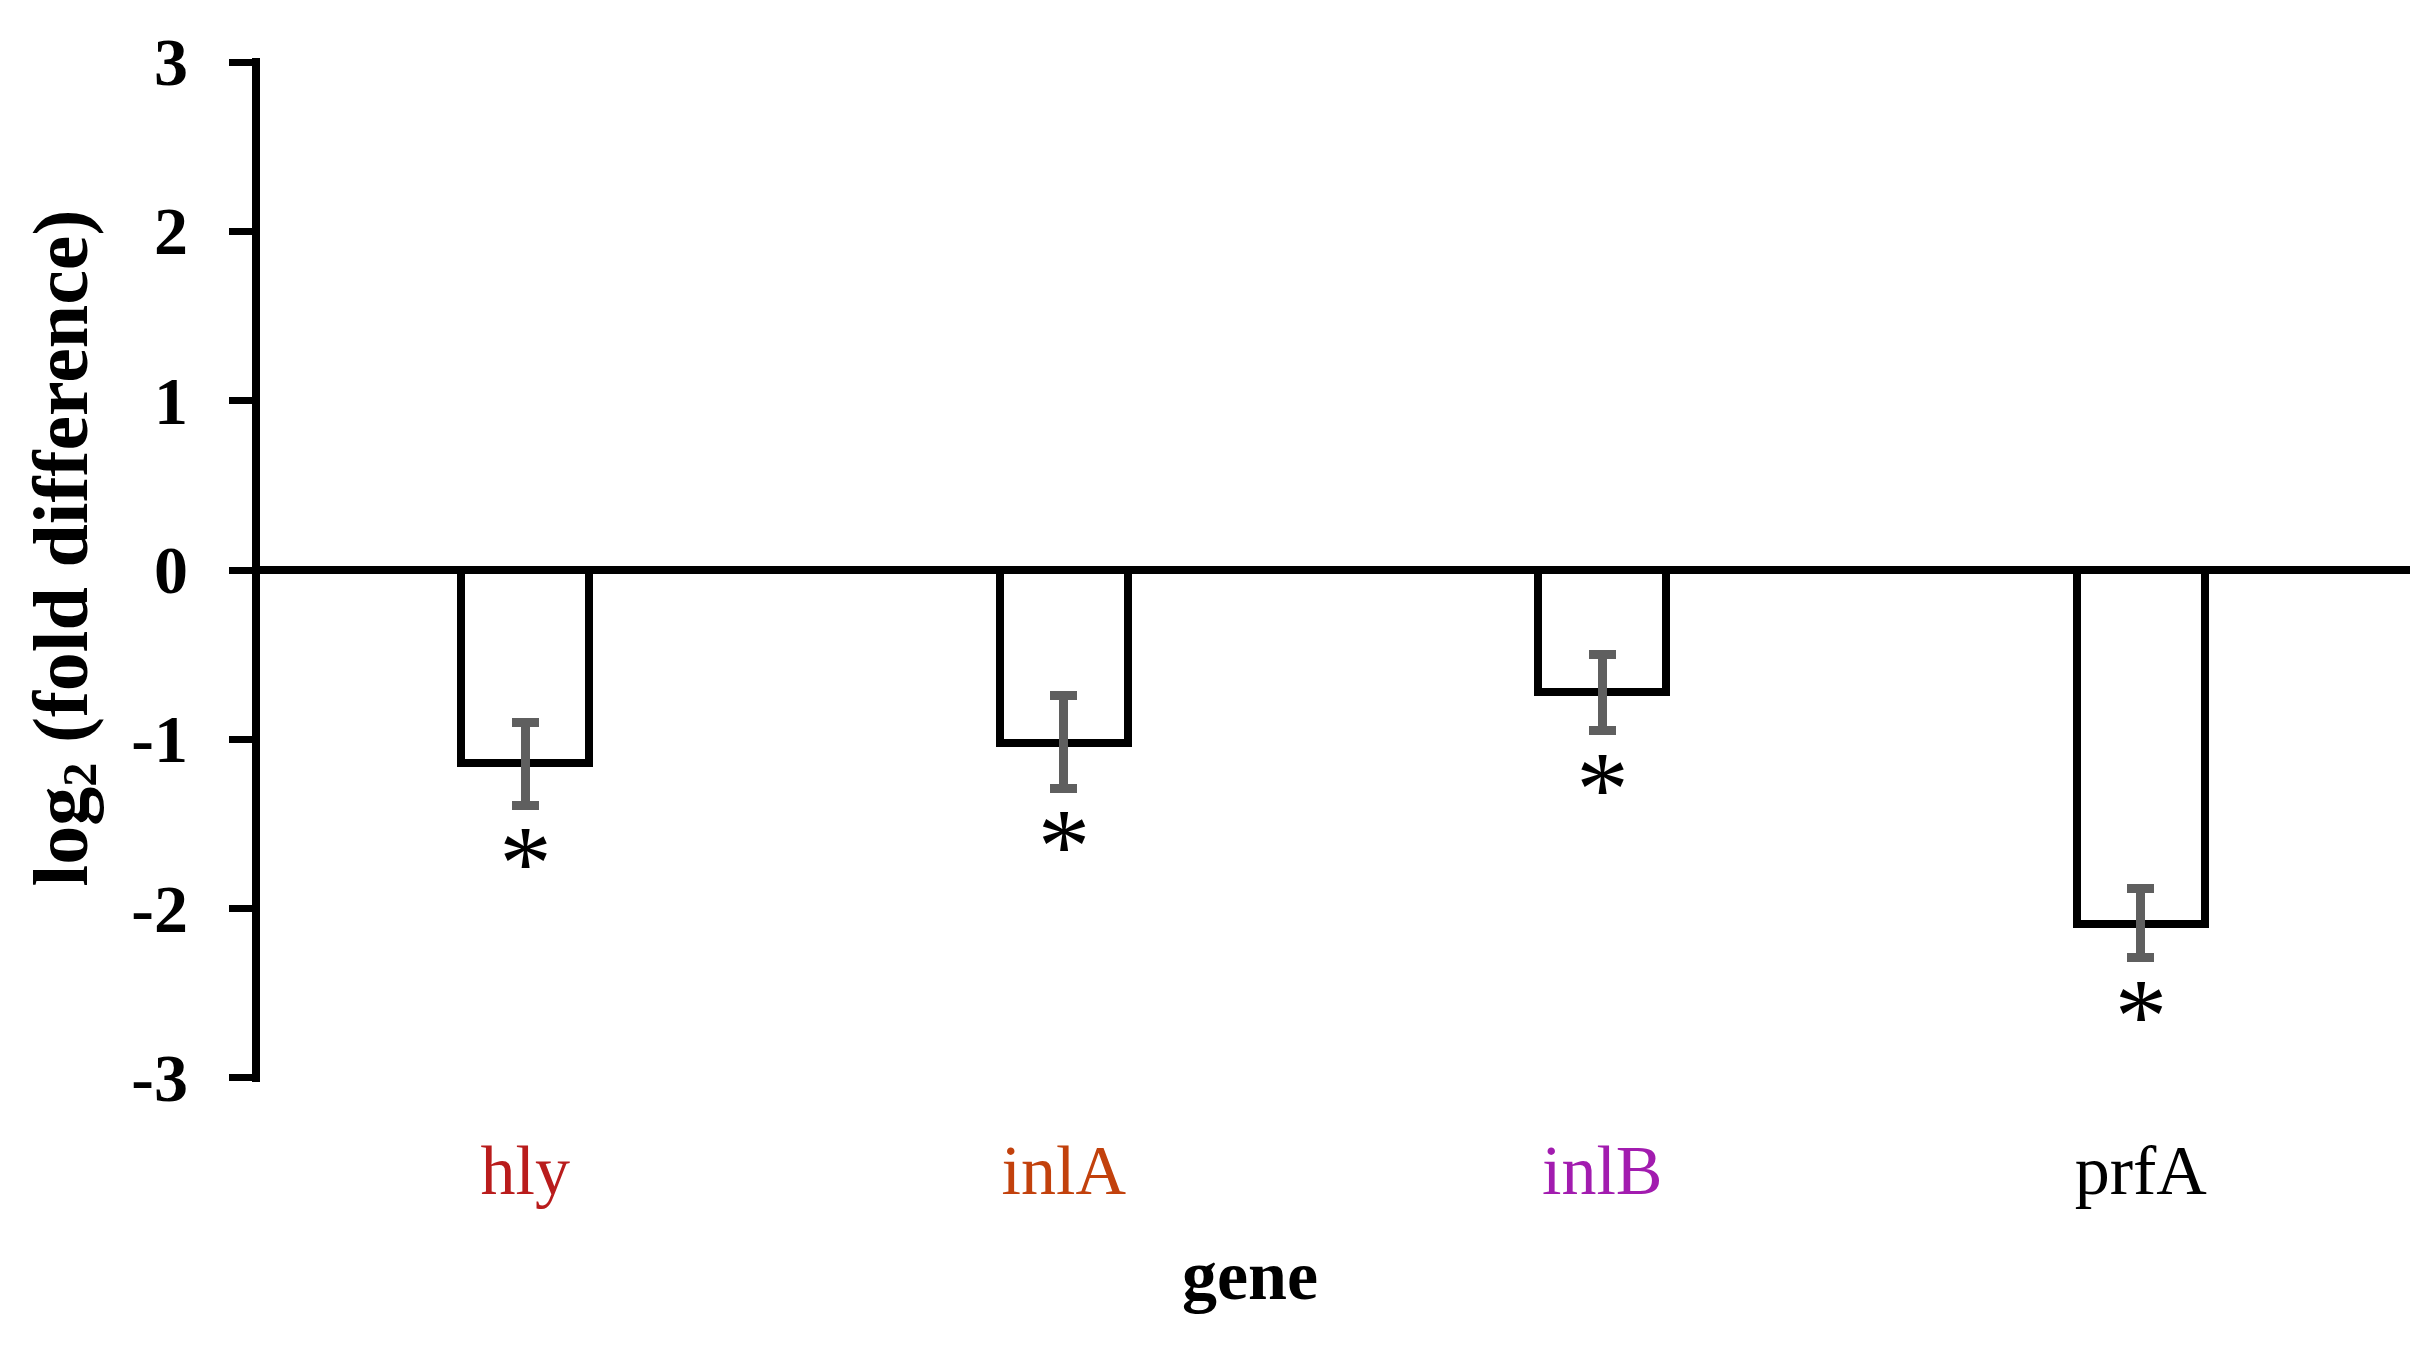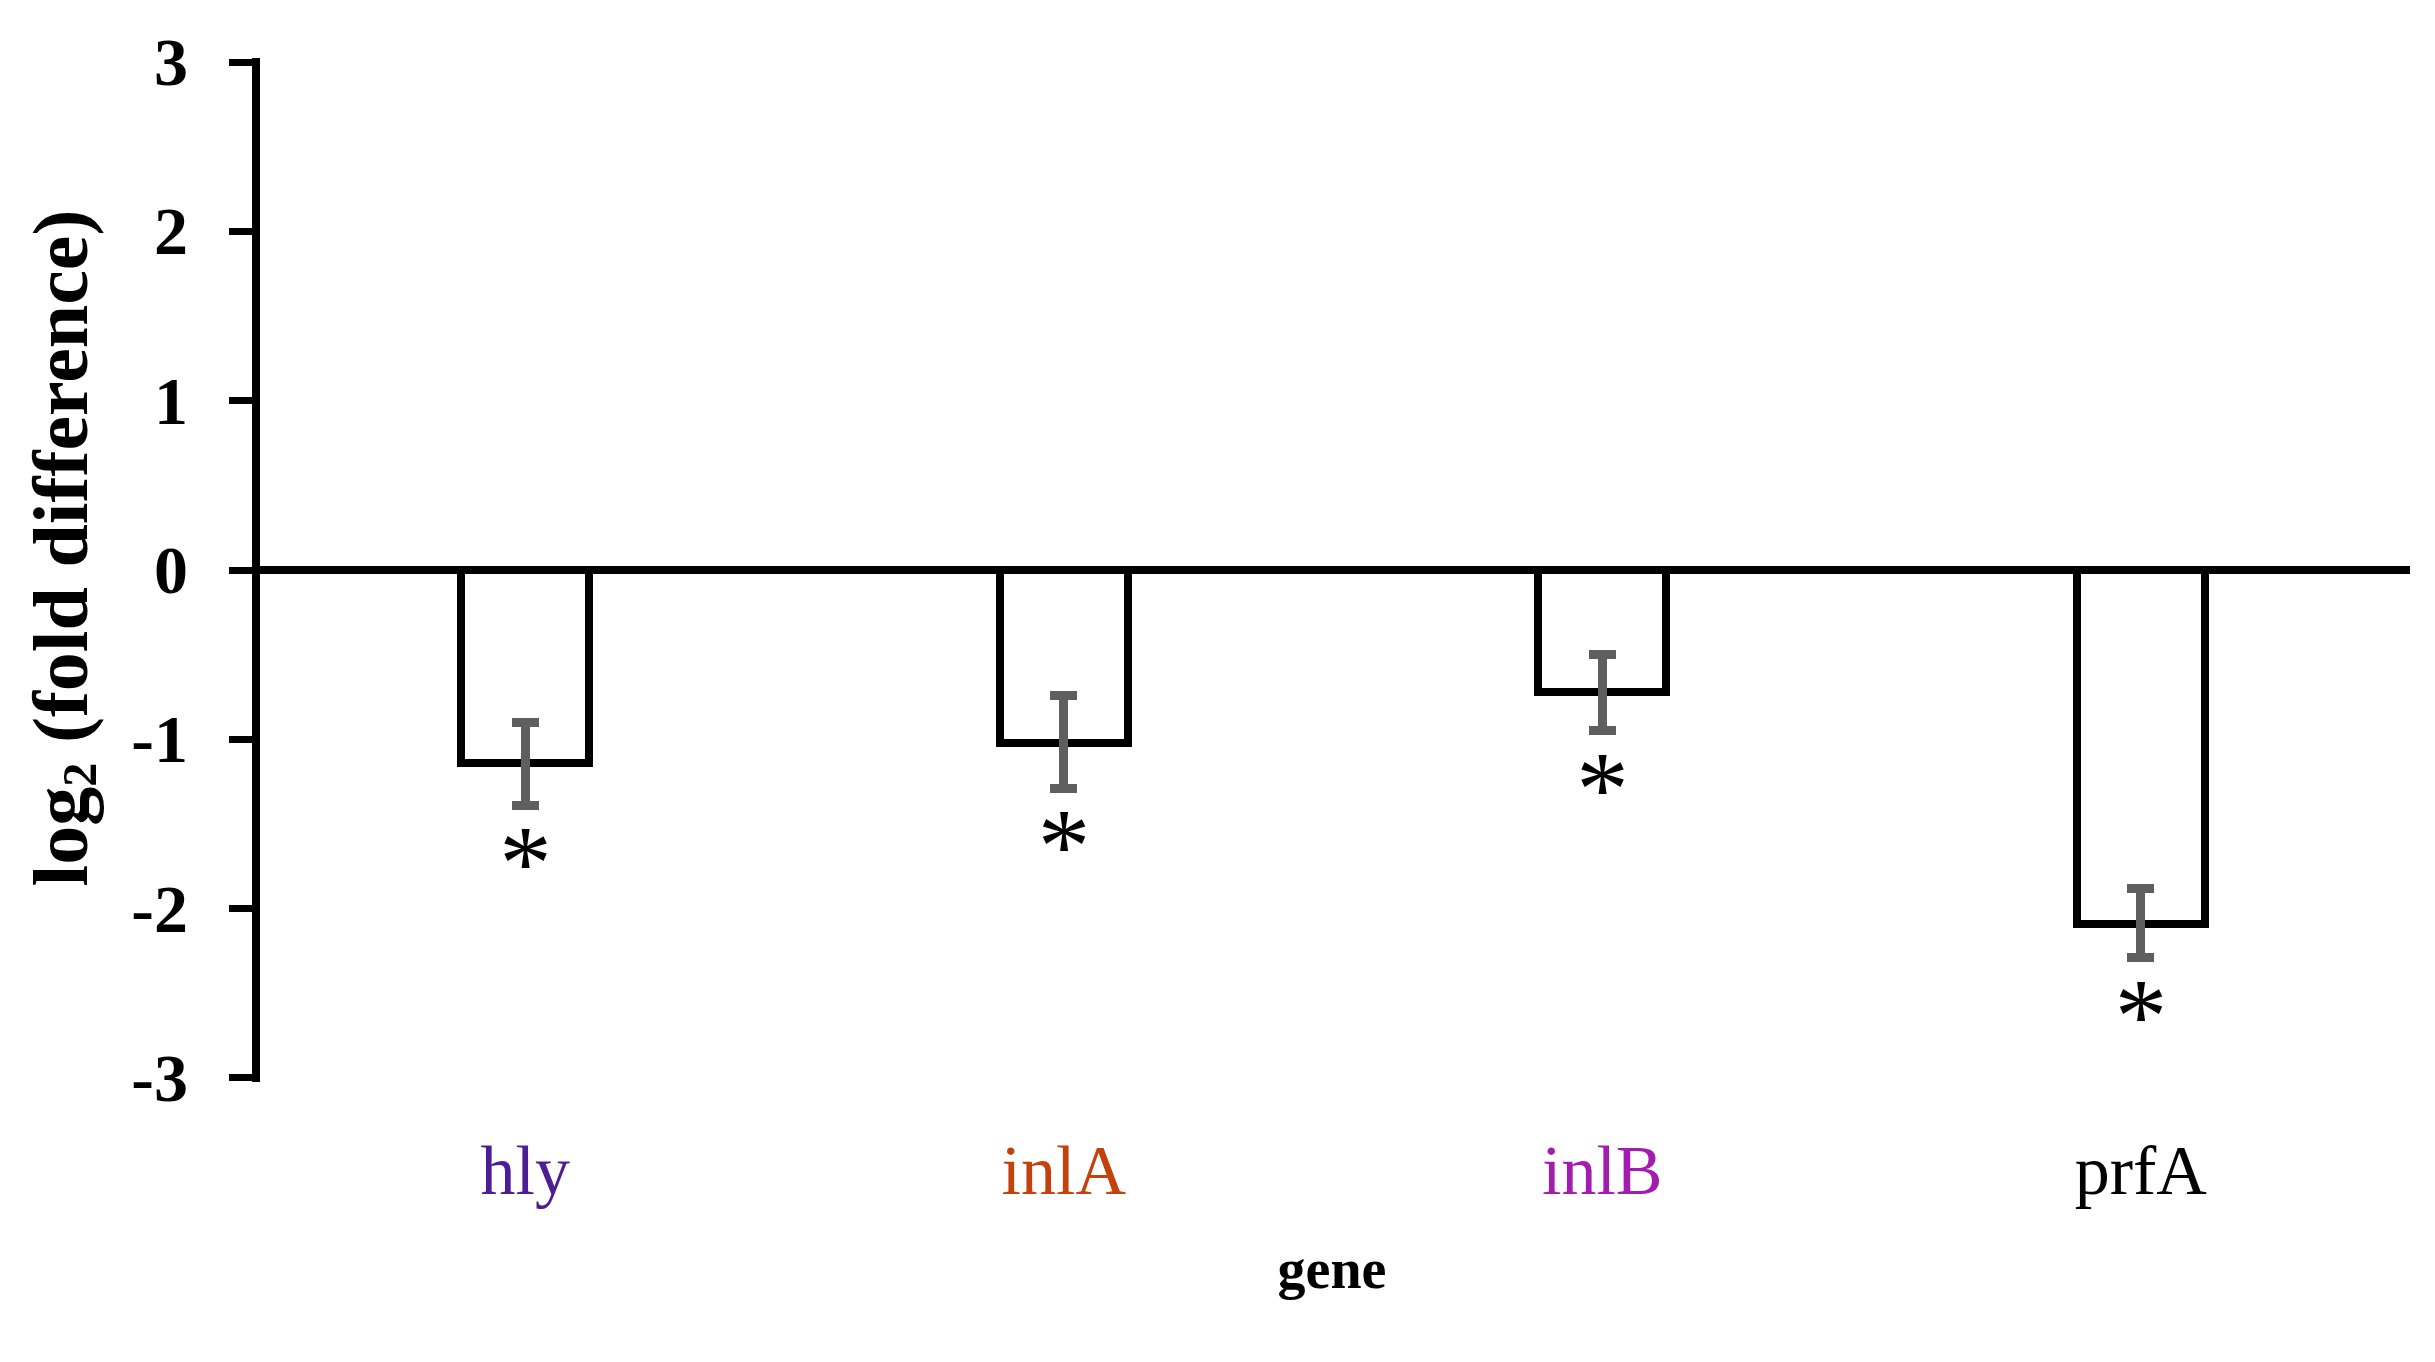--- a/index.html
+++ b/index.html
@@ -16,22 +16,22 @@
   .bar{position:absolute;box-sizing:border-box;border:8px solid #000;background:#fff;}
   .err{position:absolute;background:#5f5f5f;}
   .sig{position:absolute;font-size:105px;line-height:1;font-weight:normal;}
   .catlabel{position:absolute;text-align:center;font-size:70px;line-height:1;white-space:nowrap;}
   .y-title{
     position:absolute;left:-489px;top:493px;width:1100px;height:110px;line-height:110px;
     text-align:center;font-size:78px;font-weight:bold;transform:rotate(-90deg);white-space:nowrap;
   }
   .y-title sub{font-size:0.62em;vertical-align:-0.18em;}
   .x-title{
-    position:absolute;left:1182px;top:1241px;width:300px;text-align:center;
-    font-size:56px;font-weight:bold;line-height:1;
+    position:absolute;left:1182px;top:1241px;width:300px;text-align:left;
+    font-size:70px;font-weight:bold;line-height:1;
   }
 </style>
 </head>
 <body>
 
 <div class="figure">
   <div class="y-title"><span>log</span><sub>2</sub><span> (fold difference)</span></div>
   <div id="plot" class="plot">
       <div class="stroke" style="left: 252px; top: 58px; width: 8px; height: 1024px; background: rgb(0, 0, 0);"></div>
       <div class="stroke" style="left: 252px; top: 566px; width: 2158px; height: 8px; background: rgb(0, 0, 0);"></div>
@@ -47,21 +47,21 @@
       <div class="ticklabel" style="left: 0px; top: 694.33px; width: 188px; color: rgb(0, 0, 0);">-1</div>
       <div class="stroke" style="left: 229px; top: 905.16px; width: 23px; height: 7px; background: rgb(0, 0, 0);"></div>
       <div class="ticklabel" style="left: 0px; top: 863.66px; width: 188px; color: rgb(0, 0, 0);">-2</div>
       <div class="stroke" style="left: 229px; top: 1074.49px; width: 23px; height: 7px; background: rgb(0, 0, 0);"></div>
       <div class="ticklabel" style="left: 0px; top: 1032.99px; width: 188px; color: rgb(0, 0, 0);">-3</div>
       <div class="bar" style="left: 457.25px; top: 566px; width: 136px; height: 201.036px; background: rgb(255, 255, 255); border-color: rgb(0, 0, 0);"></div>
       <div class="err" style="left: 520.75px; top: 722.397px; width: 9px; height: 82.9717px; background: rgb(95, 95, 95);"></div>
       <div class="err" style="left: 511.75px; top: 717.897px; width: 27px; height: 9px; background: rgb(95, 95, 95);"></div>
       <div class="err" style="left: 511.75px; top: 800.869px; width: 27px; height: 9px; background: rgb(95, 95, 95);"></div>
       <div class="sig" style="left: 499.25px; top: 811.369px; color: rgb(0, 0, 0);">*</div>
-      <div class="catlabel" style="left: 365.25px; top: 1136px; width: 320px; color: #4c1d95;">hly</div>
+      <div class="catlabel" style="left: 365.25px; top: 1136px; width: 320px; color: #b91c1c;">hly</div>
       <div class="bar" style="left: 995.75px; top: 566px; width: 136px; height: 180.717px; background: rgb(255, 255, 255); border-color: rgb(0, 0, 0);"></div>
       <div class="err" style="left: 1059.25px; top: 695.304px; width: 9px; height: 93.1315px; background: rgb(95, 95, 95);"></div>
       <div class="err" style="left: 1050.25px; top: 690.804px; width: 27px; height: 9px; background: rgb(95, 95, 95);"></div>
       <div class="err" style="left: 1050.25px; top: 783.936px; width: 27px; height: 9px; background: rgb(95, 95, 95);"></div>
       <div class="sig" style="left: 1037.75px; top: 794.436px; color: rgb(0, 0, 0);">*</div>
       <div class="catlabel" style="left: 903.75px; top: 1136px; width: 320px; color: #c2410c; text-align: center;">inlA</div>
       <div class="bar" style="left: 1534.25px; top: 566px; width: 136px; height: 129.918px; background: rgb(255, 255, 255); border-color: rgb(0, 0, 0);"></div>
       <div class="err" style="left: 1597.75px; top: 654.665px; width: 9px; height: 76.1985px; background: rgb(95, 95, 95);"></div>
       <div class="err" style="left: 1588.75px; top: 650.165px; width: 27px; height: 9px; background: rgb(95, 95, 95);"></div>
       <div class="err" style="left: 1588.75px; top: 726.364px; width: 27px; height: 9px; background: rgb(95, 95, 95);"></div>

